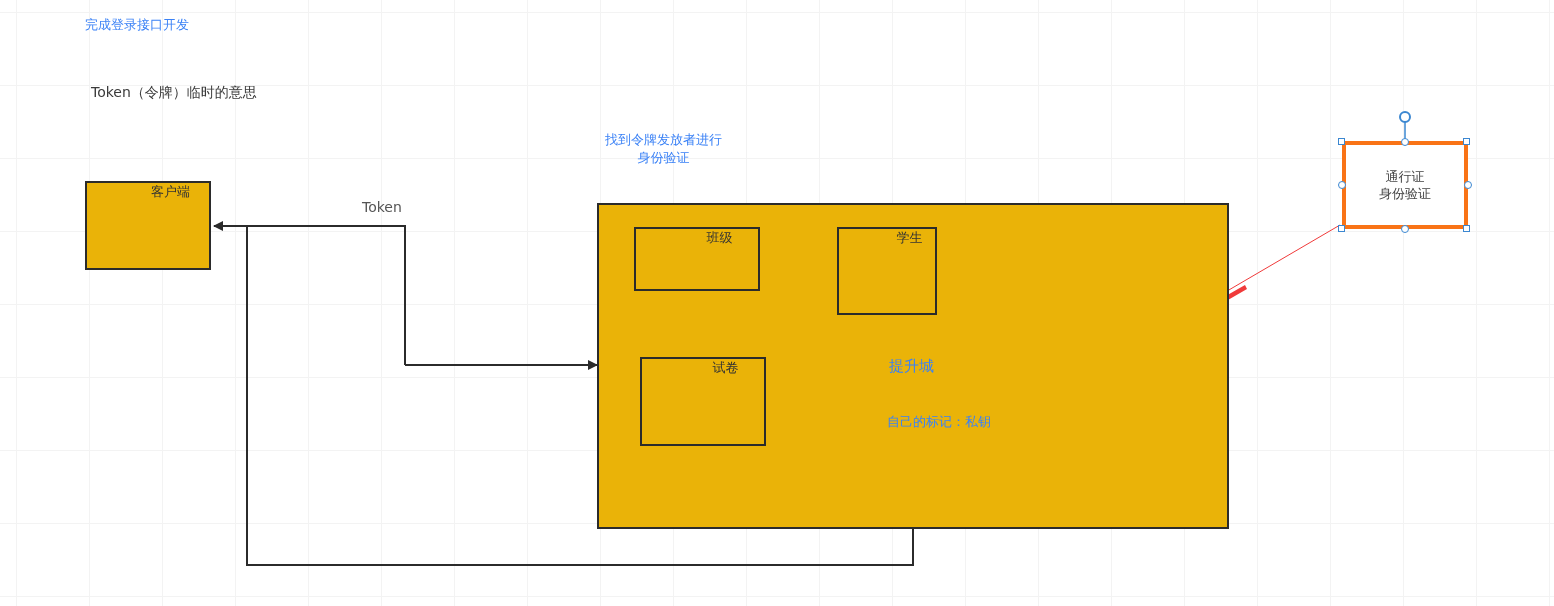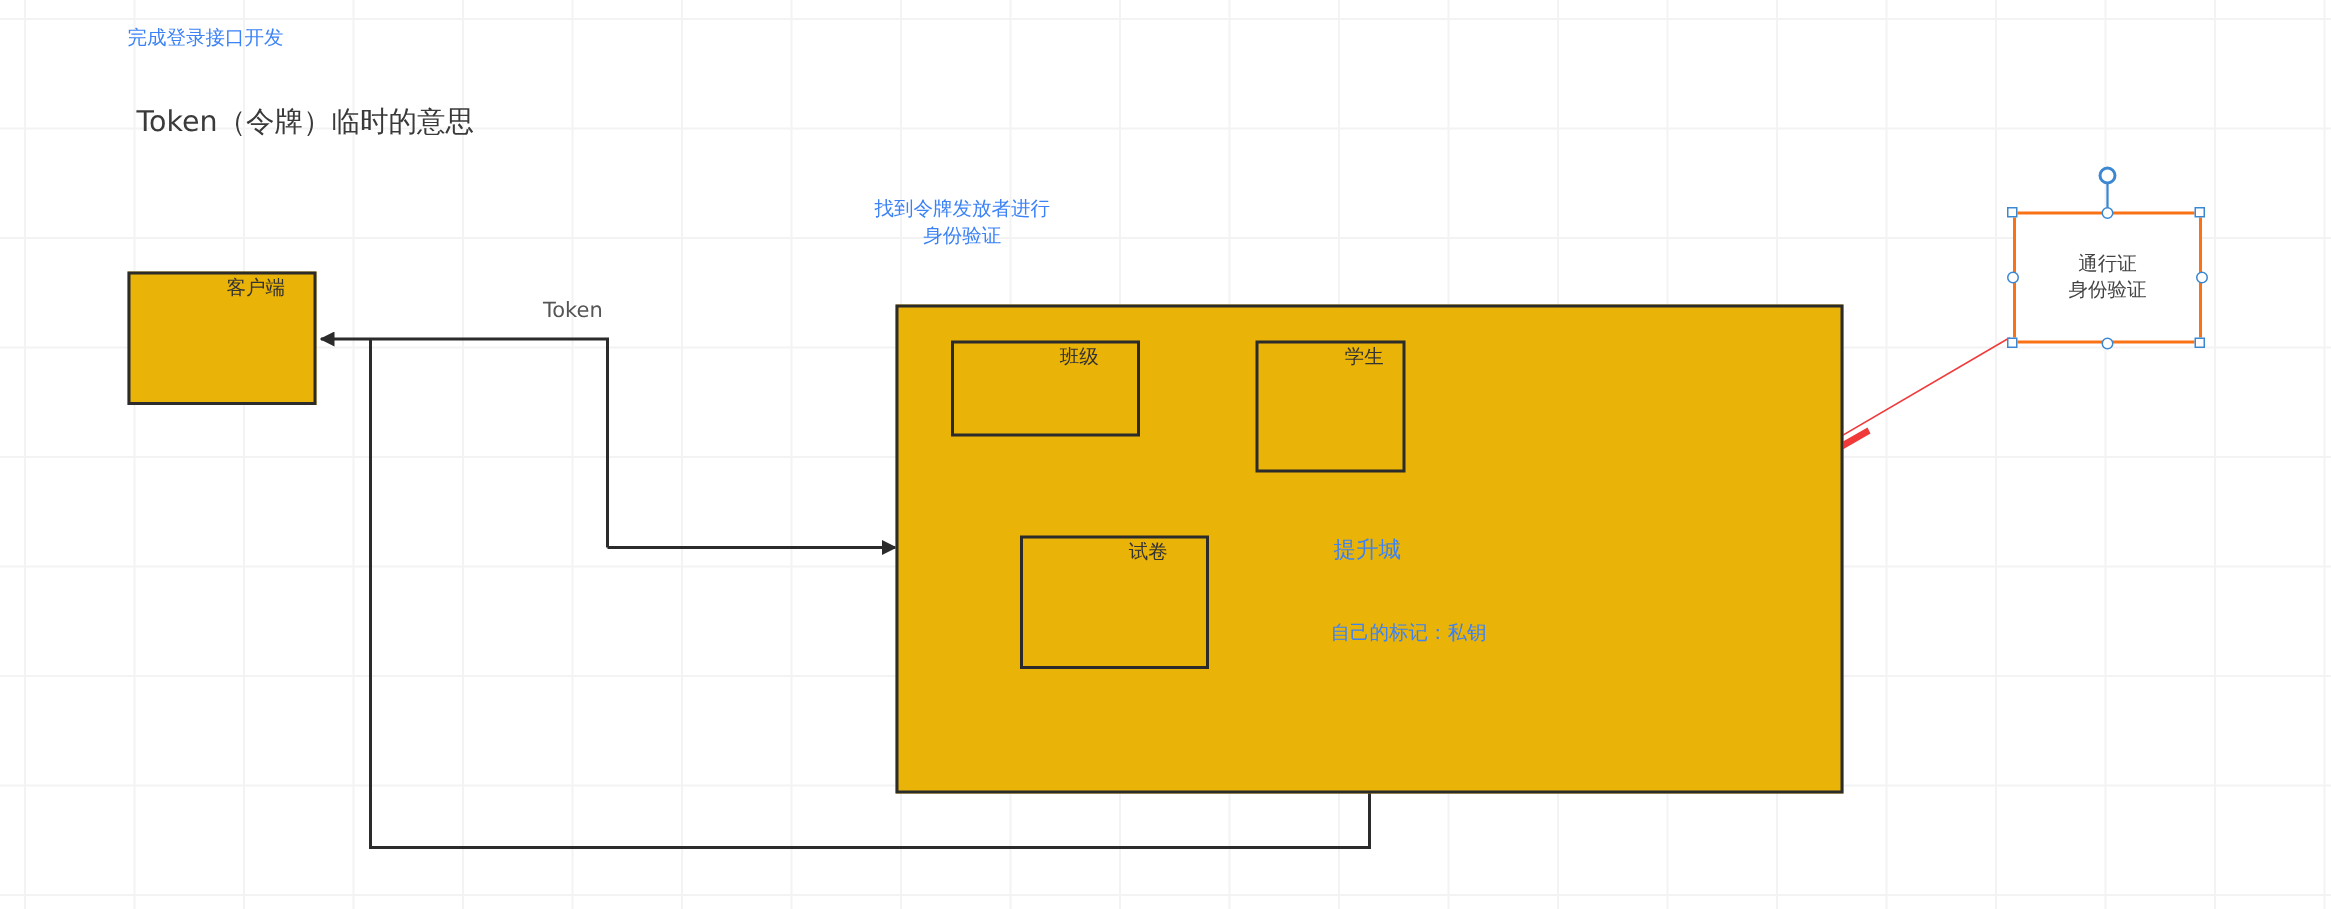--- a/index.html
+++ b/index.html
@@ -17,38 +17,38 @@
   .txt { position: absolute; white-space: nowrap; color: #3b82f6; }
   .node {
     position: absolute; box-sizing: border-box;
     border: 2px solid #2b2b2b; background: #eab308;
     display: flex; align-items: flex-start; justify-content: center;
     font-size: 13px; color: #333; padding-left: 45px;
   }
   svg.lines { position: absolute; left: 0; top: 0; }
   .sel-node {
     position: absolute; box-sizing: border-box;
-    border: 2px solid #f97316; background: #fff;
+    border: 4px solid #f97316; background: #fff;
     display: flex; flex-direction: column; align-items: center; justify-content: center;
     font-size: 13px; color: #444; line-height: 17px; text-align: center;
   }
   .handle-sq {
     position: absolute; width: 7px; height: 7px; box-sizing: border-box;
     border: 1px solid #3b87d1; background: #fff;
   }
   .handle-ci {
     position: absolute; width: 8px; height: 8px; box-sizing: border-box;
     border: 1px solid #3b87d1; background: #fff; border-radius: 50%;
   }
 </style>
 </head>
 <body>
 
 <div class="txt" style="left:85px; top:16px; font-size:13px;">完成登录接口开发</div>
-<div class="txt" style="left:91px; top:68px; font-size:19px; color:#3a3a3a;">Token（令牌）临时的意思</div>
+<div class="txt" style="left:91px; top:84px; font-size:14px; color:#3a3a3a;">Token（令牌）临时的意思</div>
 
 <svg class="lines" width="1554" height="606">
   <defs>
     <marker id="arrowBlack" markerWidth="10" markerHeight="10" refX="9" refY="5" orient="auto" markerUnits="userSpaceOnUse">
       <path d="M0,0 L10,5 L0,10 z" fill="#2b2b2b"></path>
     </marker>
   </defs>
 
   <path d="M405,365 L405,226 L214,226" fill="none" stroke="#2b2b2b" stroke-width="2" marker-end="url(#arrowBlack)"></path>
 
@@ -59,34 +59,34 @@
   <path d="M1340,225 L1010,418" fill="none" stroke="#f03a3a" stroke-width="1"></path>
   <polygon points="995,426 1012,407 1017,415 1245,285 1247,289 1020,420 1024,428" fill="#f03a3a"></polygon>
 </svg>
 
 <div class="txt" style="left:362px; top:199px; font-size:14px; color:#555;text-align:center;">Token</div>
 
 <div class="node" style="left:85px; top:181px; width:126px; height:89px;">
   <span>客户端</span>
 </div>
 
-<div class="txt" style="left:583px; top:131px; font-size:13px; text-align:center; line-height:18px;">
+<div class="txt" style="left:605px; top:131px; font-size:13px; text-align:center; line-height:18px;">
   <div>找到令牌发放者进行</div>
   <div>身份验证</div>
 </div>
 
 <div class="node" style="left:597px; top:203px; width:632px; height:326px;"></div>
 
 <div class="node" style="left:634px; top:227px; width:126px; height:64px;">
   <span>班级</span>
 </div>
 <div class="node" style="left:837px; top:227px; width:100px; height:88px;">
   <span>学生</span>
 </div>
-<div class="node" style="left:640px; top:357px; width:126px; height:89px;margin-left:40px;">
+<div class="node" style="left:640px; top:357px; width:126px; height:89px;">
   <span>试卷</span>
 </div>
 
 <div class="txt" style="left:889px; top:357px; font-size:15px;">提升城</div>
 <div class="txt" style="left:887px; top:413px; font-size:13px;">自己的标记：私钥</div>
 
 <div class="sel-node" style="left:1342px; top:141px; width:126px; height:88px;">
   <div>通行证</div>
   <div>身份验证</div>
 </div>

